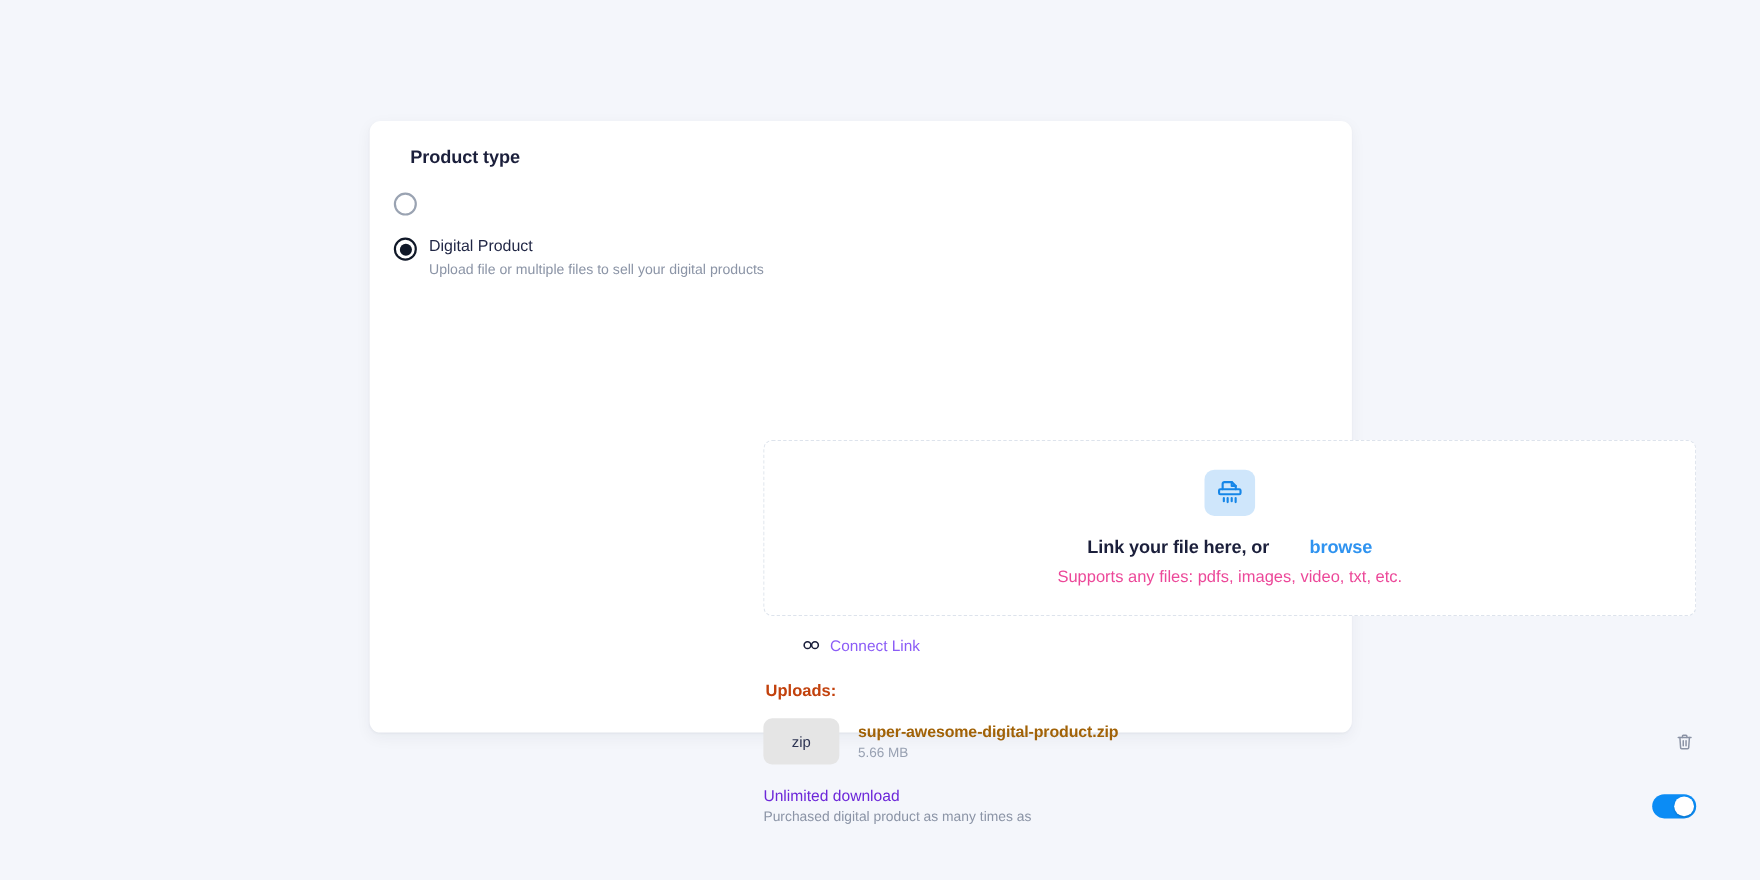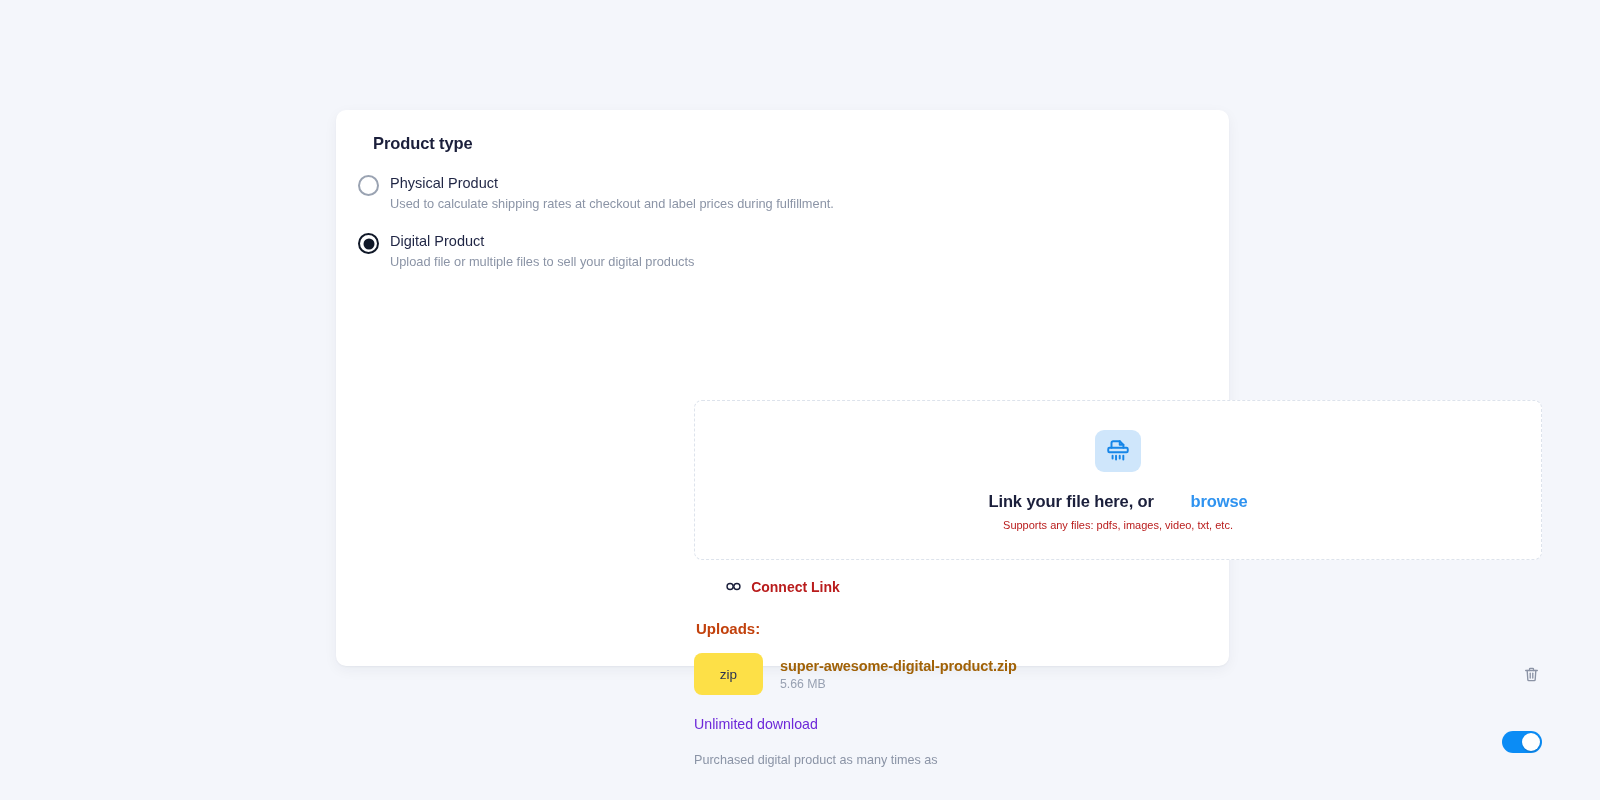--- a/index.html
+++ b/index.html
@@ -138,40 +138,40 @@
   }
   .drop-title .browse {
     color: #2f93f0;
     font-weight: 700;
     cursor: pointer;
     padding-left: 32px;
   }
 
   .drop-sub {
     margin-top: 8px;
-    font-size: 11px;
-    color: #b91c1c;
+    font-size: 15px;
+    color: #ec4899;
   }
 
   
   .connect-link {
     position: absolute;
     left: 0;
     right: 0;
     top: 468px;
     display: flex;
     align-items: center;
     justify-content: center;
     gap: 9px;
     cursor: pointer;
   }
   .connect-label {
     font-size: 14px;
-    font-weight: 700;
-    color: #b91c1c;
+    font-weight: 400;
+    color: #8b5cf6;
   }
 
   
   .uploads-title {
     position: absolute;
     left: 360px;
     top: 510px;
     font-size: 15px;
     font-weight: 700;
     color: #c2410c;
@@ -184,21 +184,21 @@
     width: 848px;
     height: 42px;
     display: flex;
     align-items: center;
   }
 
   .zip-badge {
     width: 69px;
     height: 42px;
     border-radius: 8px;
-    background: #fde047;
+    background: #e5e5e5;
     display: flex;
     align-items: center;
     justify-content: center;
     font-size: 13.5px;
     color: #2c3352;
     text-align: right;
   }
 
   .upload-meta {
     margin-left: 17px;
@@ -236,21 +236,21 @@
   }
 
   .unlimited-title {
     font-size: 14.2px;
     font-weight: 400;
     color: #6d28d9;
   }
   .unlimited-desc {
     font-size: 12.6px;
     color: #8b94a6;
-    margin-top: 21px;
+    margin-top: 3px;
   }
 
   .toggle {
     margin-left: auto;
     width: 40px;
     height: 22px;
     border-radius: 12px;
     background: #0b8cf5;
     position: relative;
     cursor: pointer;
@@ -273,24 +273,20 @@
 <div class="page">
 
   <div class="card">
 
     <div class="section-title">Product type</div>
 
     <div class="options">
 
       <div class="option-row">
         <span class="radio off"></span>
-        <span class="option-texts">
-          <span class="option-label">Physical Product</span>
-          <div class="option-desc">Used to calculate shipping rates at checkout and label prices during fulfillment.</div>
-        </span>
       </div>
 
       <div class="option-row">
         <span class="radio on"></span>
         <span class="option-texts">
           <span class="option-label">Digital Product</span>
           <div class="option-desc">Upload file or multiple files to sell your digital products</div>
         </span>
       </div>
 

